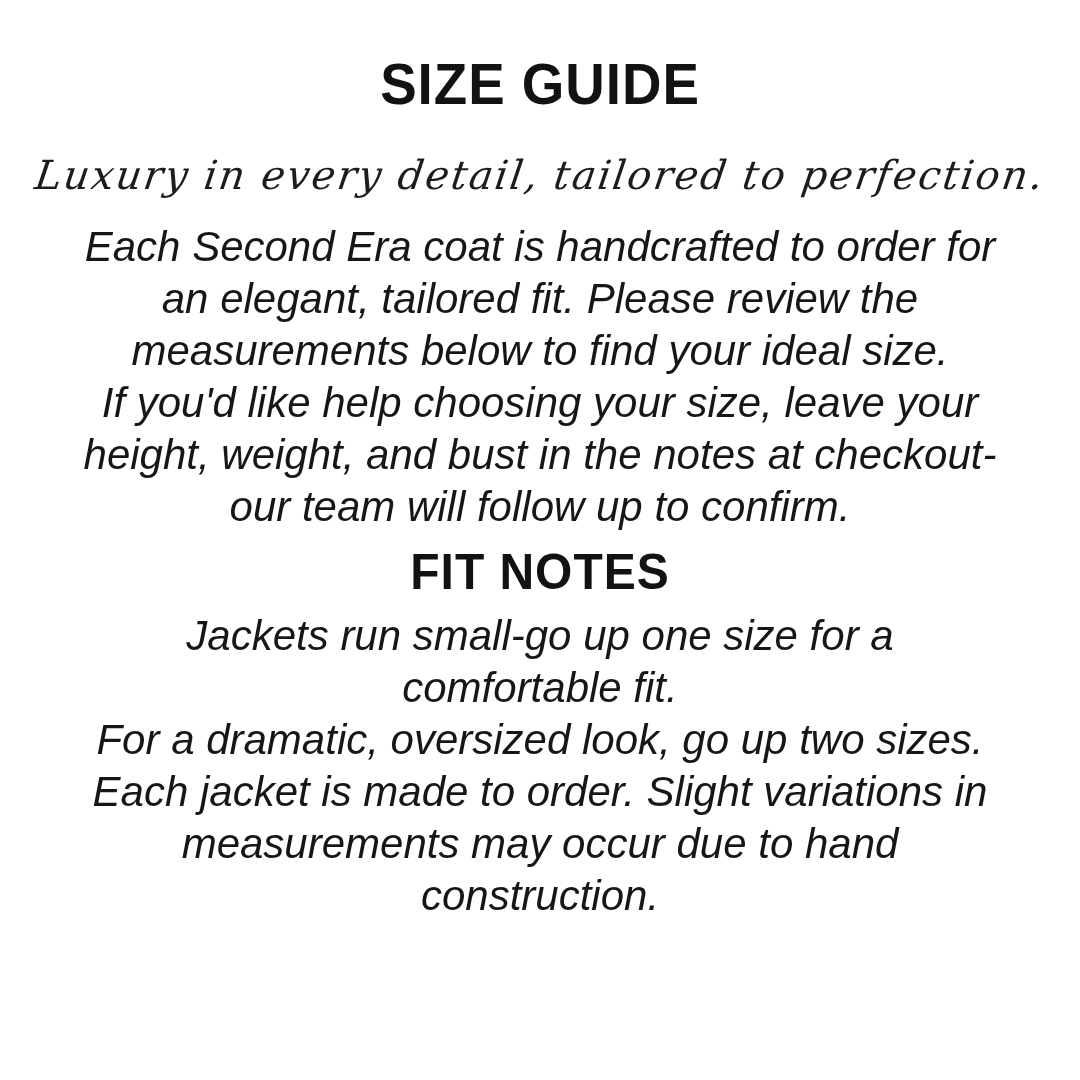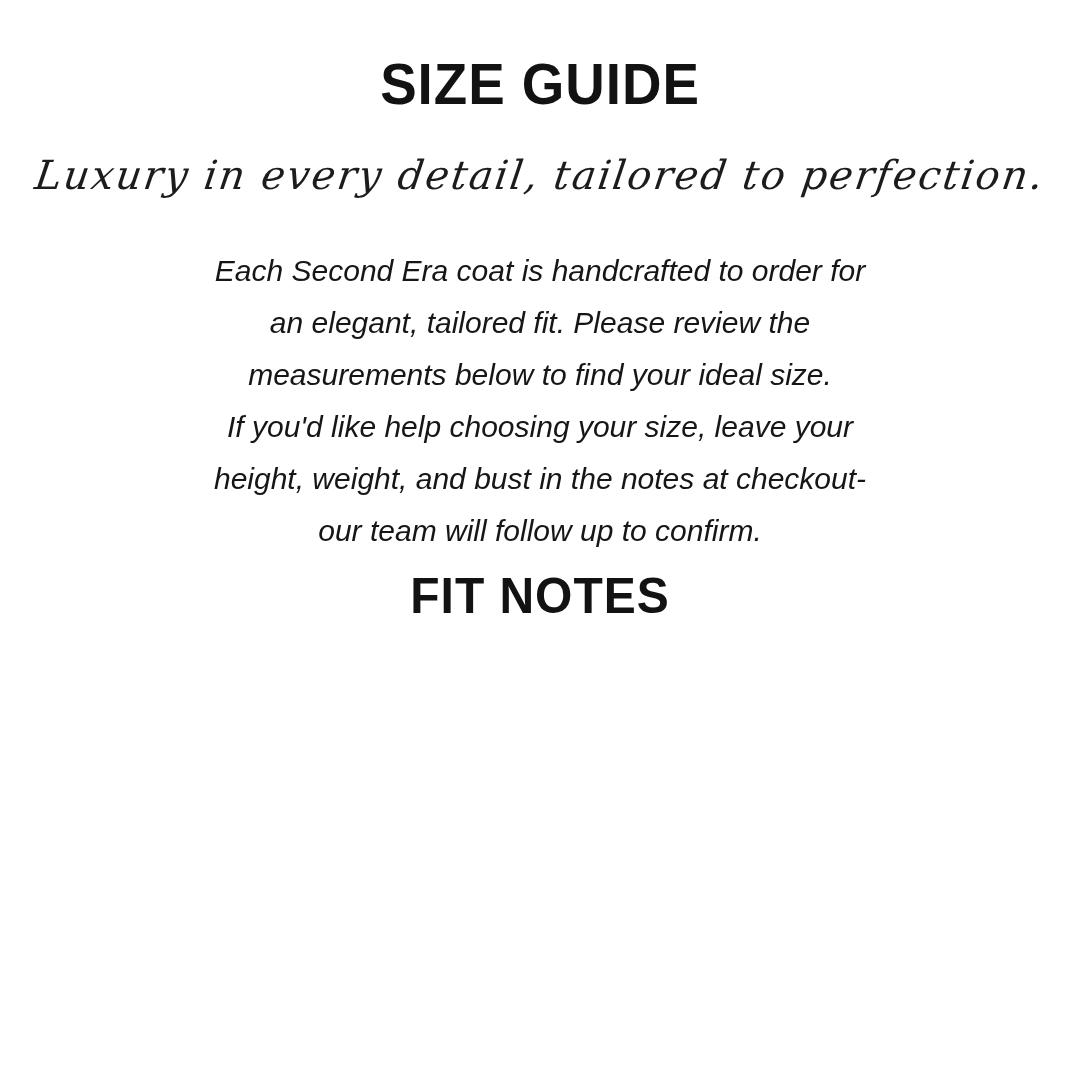--- a/index.html
+++ b/index.html
@@ -36,25 +36,25 @@
     font-family: "DejaVu Serif", serif;
     font-style: italic;
     font-weight: 400;
     font-size: 40px;
     line-height: 1.2;
     letter-spacing: 2px;
     color: #1c1c1c;
     transform: skewX(-8deg);
   }
   .body-text {
-    margin: 46px auto 0 auto;
+    margin: 22px auto 0 auto;
     width: 940px;
     font-family: "Liberation Sans", sans-serif;
     font-style: italic;
-    font-size: 30px;
+    font-size: 42px;
     line-height: 52px;
     white-space: pre-line;
     color: #161616;
   }
   .section-heading {
     margin: 12px 0 0 0;
     font-family: "Liberation Sans", sans-serif;
     font-weight: 700;
     font-size: 50px;
     line-height: 1.1;
@@ -75,13 +75,19 @@
 
   <div class="body-text">Each Second Era coat is handcrafted to order for
 an elegant, tailored fit. Please review the
 measurements below to find your ideal size.
 If you'd like help choosing your size, leave your
 height, weight, and bust in the notes at checkout-
 our team will follow up to confirm.</div>
 
   <h2 class="section-heading">FIT NOTES</h2>
 
+  <div class="body-text fit-text">Jackets run small-go up one size for a
+comfortable fit.
+For a dramatic, oversized look, go up two sizes.
+Each jacket is made to order. Slight variations in
+measurements may occur due to hand
+construction.</div>
 </div>
 
 </body></html>

